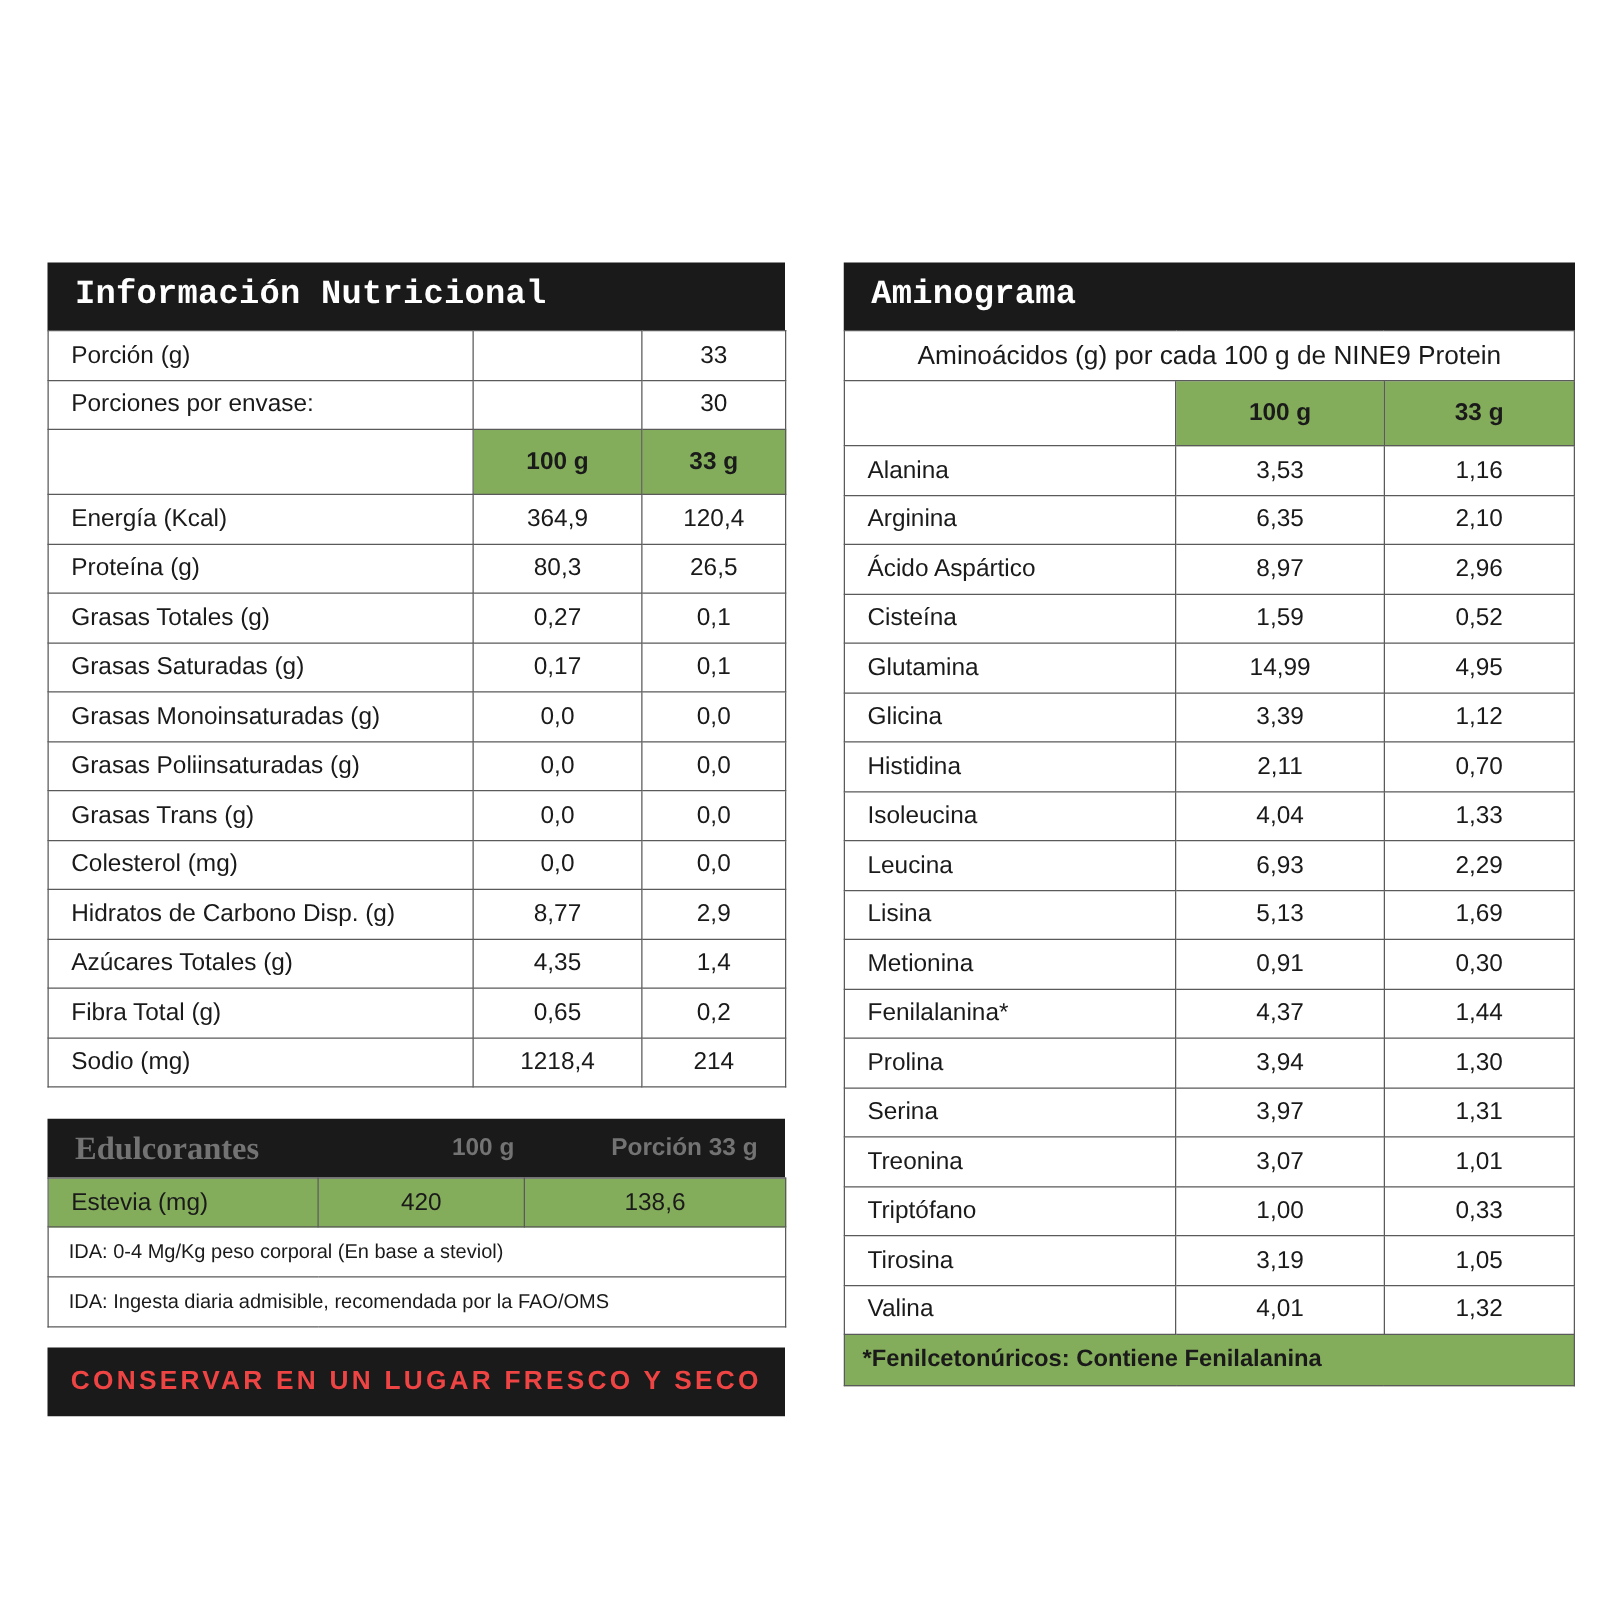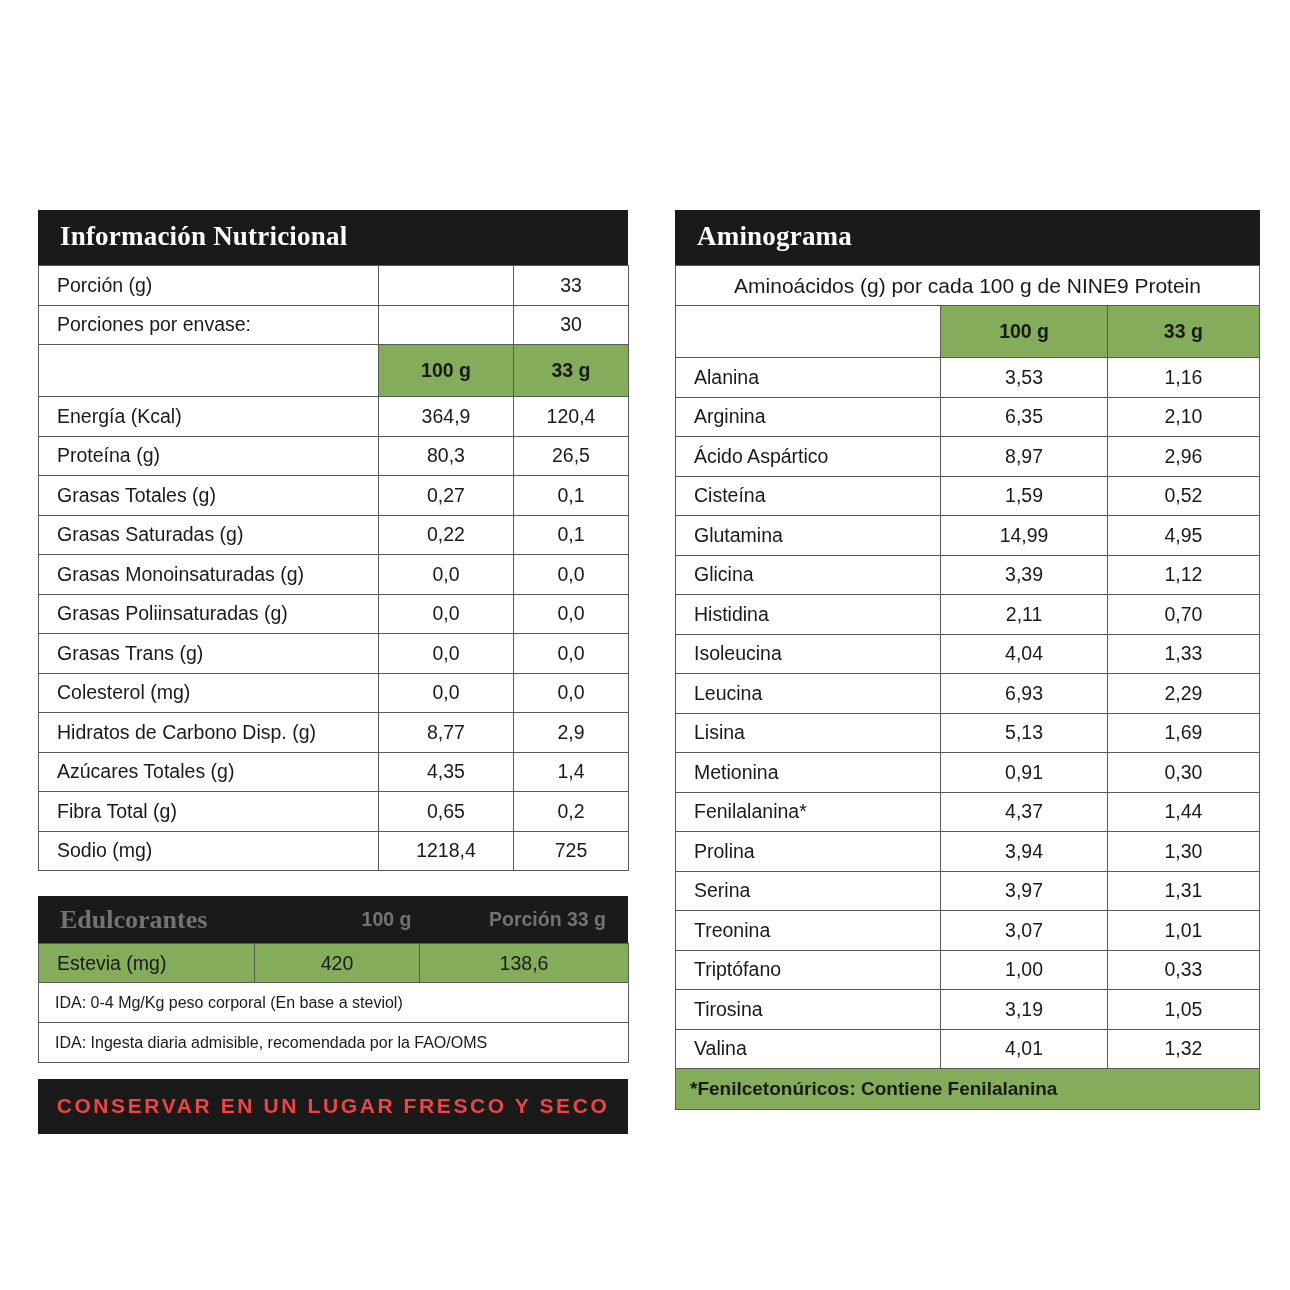--- a/index.html
+++ b/index.html
@@ -27,21 +27,21 @@
 
   
   .black-bar {
     background: #1a1a1a;
     color: #ffffff;
     display: flex;
     align-items: center;
   }
 
   .bar-title {
-    font-family: Liberation Serif, serif;
+    font-family: Liberation Mono, monospace;
     font-size: 27px;
     font-weight: 700;
     padding: 11px 0 13px 22px;
     letter-spacing: 0.2px;
   }
 
   
   table {
     width: 100%;
     border-collapse: collapse;
@@ -202,21 +202,21 @@
           <td class="num">80,3</td>
           <td class="num">26,5</td>
         </tr>
         <tr>
           <td class="label">Grasas Totales (g)</td>
           <td class="num">0,27</td>
           <td class="num">0,1</td>
         </tr>
         <tr>
           <td class="label">Grasas Saturadas (g)</td>
-          <td class="num">0,22</td>
+          <td class="num">0,17</td>
           <td class="num">0,1</td>
         </tr>
         <tr>
           <td class="label">Grasas Monoinsaturadas (g)</td>
           <td class="num">0,0</td>
           <td class="num">0,0</td>
         </tr>
         <tr>
           <td class="label">Grasas Poliinsaturadas (g)</td>
           <td class="num">0,0</td>
@@ -243,21 +243,21 @@
           <td class="num">1,4</td>
         </tr>
         <tr>
           <td class="label">Fibra Total (g)</td>
           <td class="num">0,65</td>
           <td class="num">0,2</td>
         </tr>
         <tr>
           <td class="label">Sodio (mg)</td>
           <td class="num">1218,4</td>
-          <td class="num">725</td>
+          <td class="num">214</td>
         </tr>
       </tbody>
     </table>
 
     <div class="sweet-wrap">
       <div class="sweet-head">
         <span class="sh-title">Edulcorantes</span>
         <span class="sh-col">100 g</span>
         <span class="sh-col">Porción 33 g</span>
       </div>

